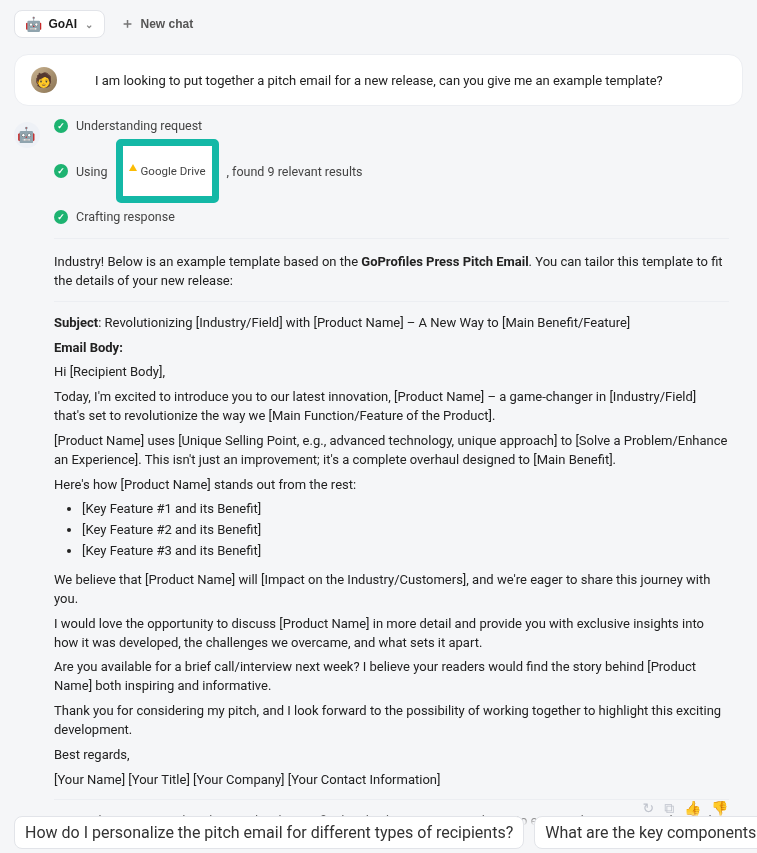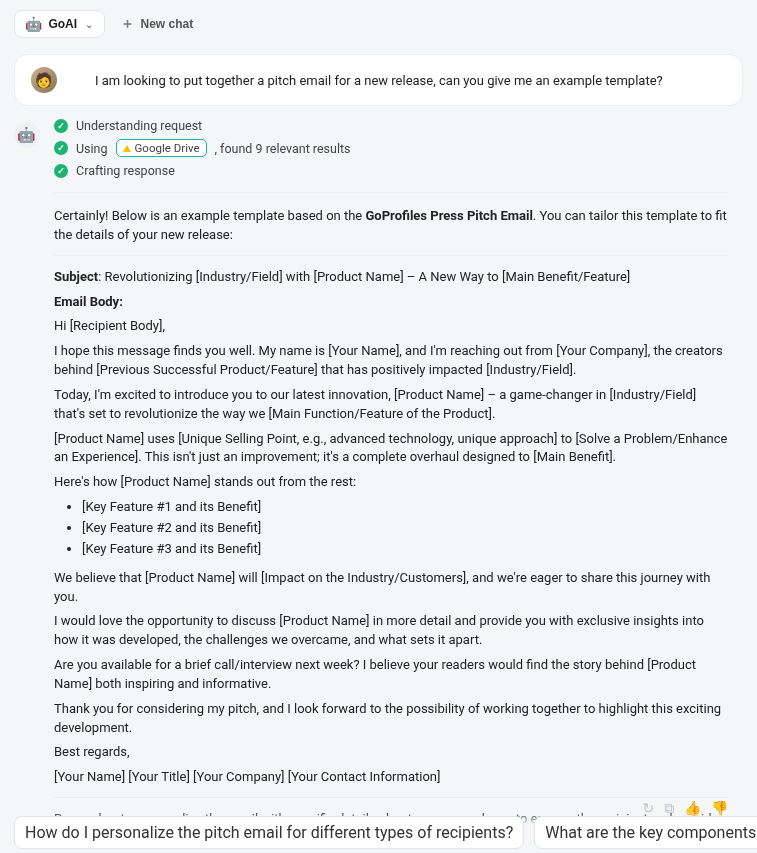--- a/index.html
+++ b/index.html
@@ -91,23 +91,23 @@
     margin-bottom: 6px;
   }
   .check {
     width: 14px; height: 14px; border-radius: 50%;
     background: #1db371; color: #fff;
     display:flex; align-items:center; justify-content:center;
     font-size: 9px; font-weight: bold;
     flex-shrink:0;
   }
   .drive-chip {
-    display:inline-flex; align-items:center; gap:4px;
-    background:#fff; border:1px solid #14b8a6; border-radius:5px;
-    padding:1px 6px; font-size:11.5px; color:#444;
+    display:inline-flex; align-items:flex-start; gap:4px;
+    background:#fff; border:7px solid #14b8a6; border-radius:5px;
+    padding:18px 6px; font-size:11.5px; color:#444;
   }
   .drive-tri {
     width:0;height:0;
     border-left:4px solid transparent;
     border-right:4px solid transparent;
     border-bottom:7px solid #fbbc05;
     position:relative;
   }
 
   .ai-content {
@@ -185,31 +185,30 @@
       </div>
       <div class="step">
         <span class="check">✓</span>
         <span>Crafting response</span>
       </div>
     </div>
 
     <div class="ai-content">
       <hr class="sep">
       <p>
-        <span>Certainly! Below is an example template based on the </span><span class="intro-b">GoProfiles Press Pitch Email</span><span>. You can tailor this template to fit the details of your new release:</span>
+        <span>Industry! Below is an example template based on the </span><span class="intro-b">GoProfiles Press Pitch Email</span><span>. You can tailor this template to fit the details of your new release:</span>
       </p>
       <hr class="sep-tight">
 
       <p class="subj-line">
         <span class="bold">Subject</span><span>: Revolutionizing [Industry/Field] with [Product Name] – A New Way to [Main Benefit/Feature]</span>
       </p>
       <p><span class="bold">Email Body:</span></p>
 
       <p>Hi [Recipient Body],</p>
-      <p>I hope this message finds you well. My name is [Your Name], and I'm reaching out from [Your Company], the creators behind [Previous Successful Product/Feature] that has positively impacted [Industry/Field].</p>
       <p>Today, I'm excited to introduce you to our latest innovation, [Product Name] – a game-changer in [Industry/Field] that's set to revolutionize the way we [Main Function/Feature of the Product].</p>
       <p>[Product Name] uses [Unique Selling Point, e.g., advanced technology, unique approach] to [Solve a Problem/Enhance an Experience]. This isn't just an improvement; it's a complete overhaul designed to [Main Benefit].</p>
       <p>Here's how [Product Name] stands out from the rest:</p>
       <ul class="features">
         <li>[Key Feature #1 and its Benefit]</li>
         <li>[Key Feature #2 and its Benefit]</li>
         <li>[Key Feature #3 and its Benefit]</li>
       </ul>
       <p>We believe that [Product Name] will [Impact on the Industry/Customers], and we're eager to share this journey with you.</p>
       <p>I would love the opportunity to discuss [Product Name] in more detail and provide you with exclusive insights into how it was developed, the challenges we overcame, and what sets it apart.</p>

